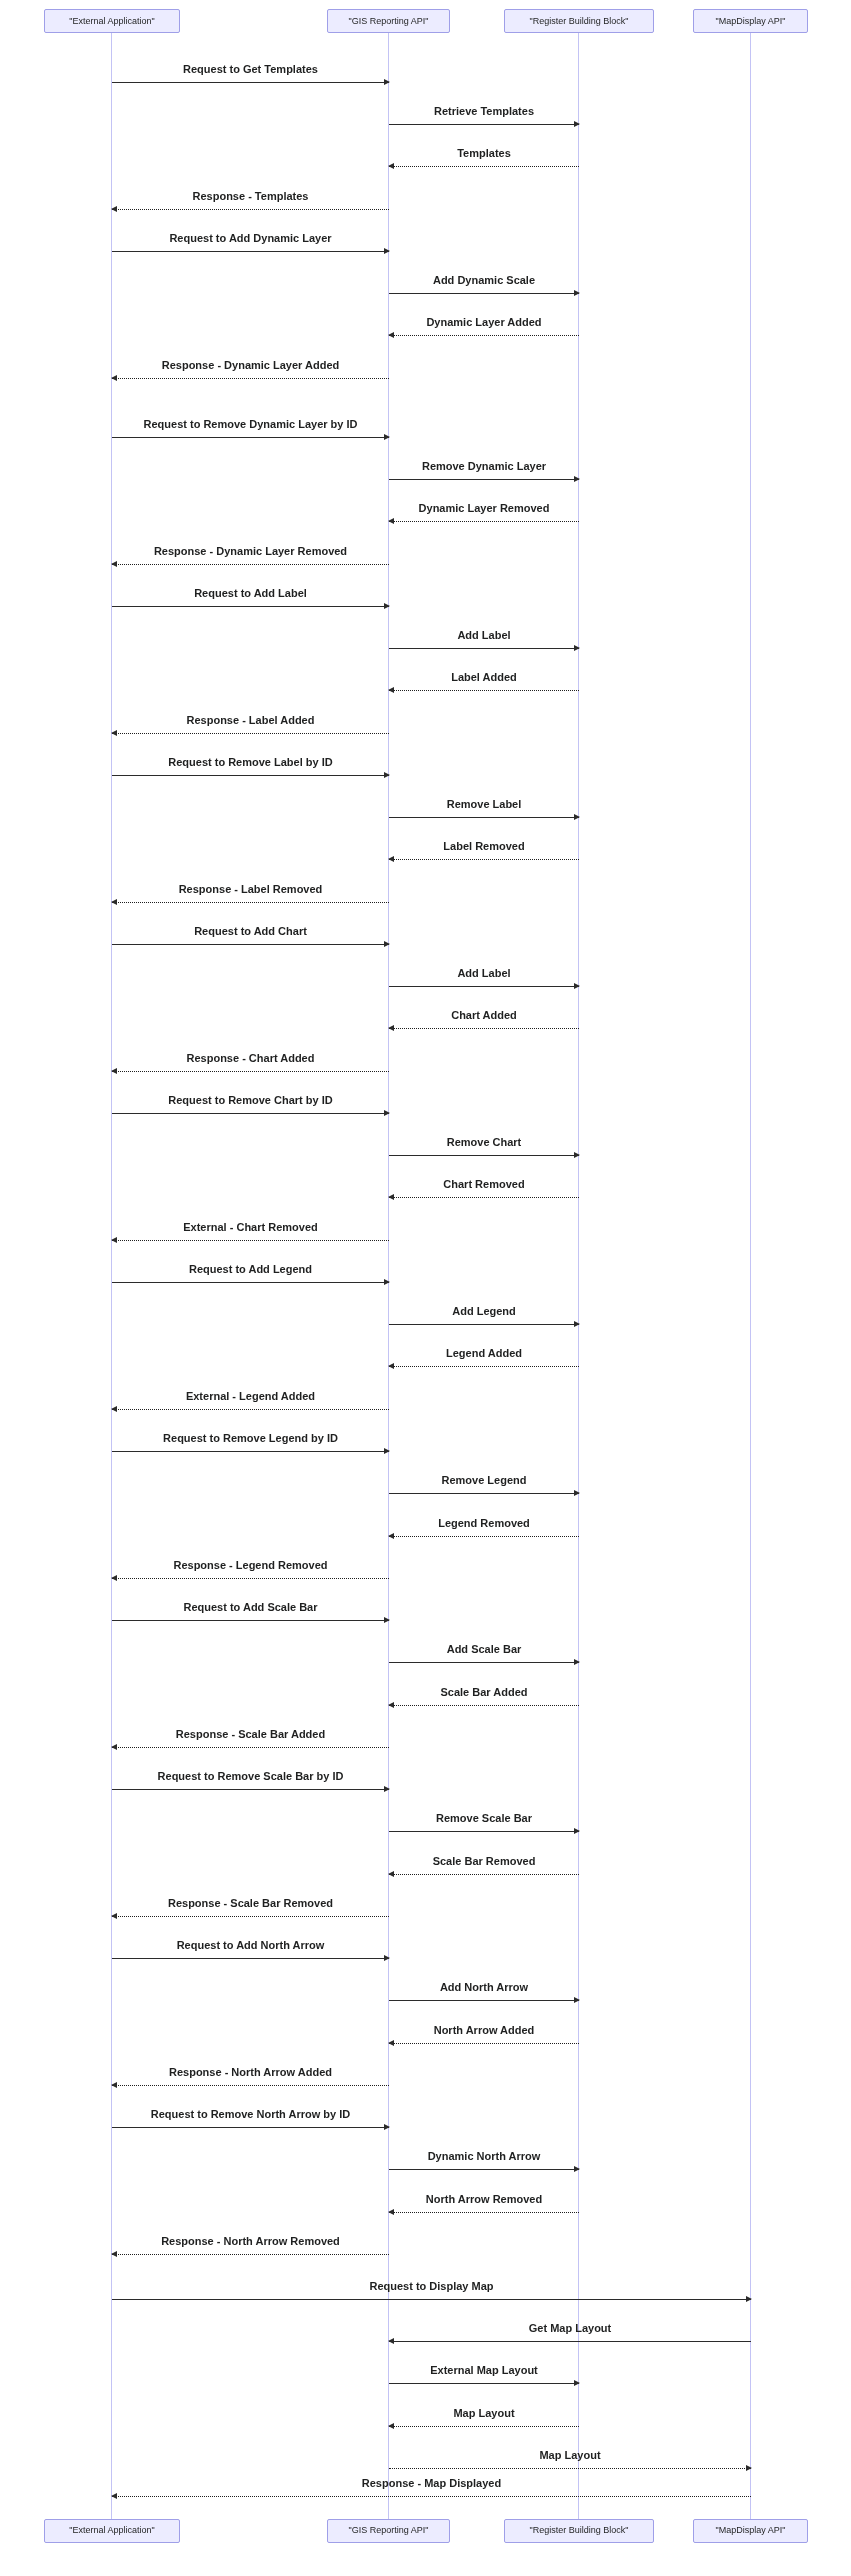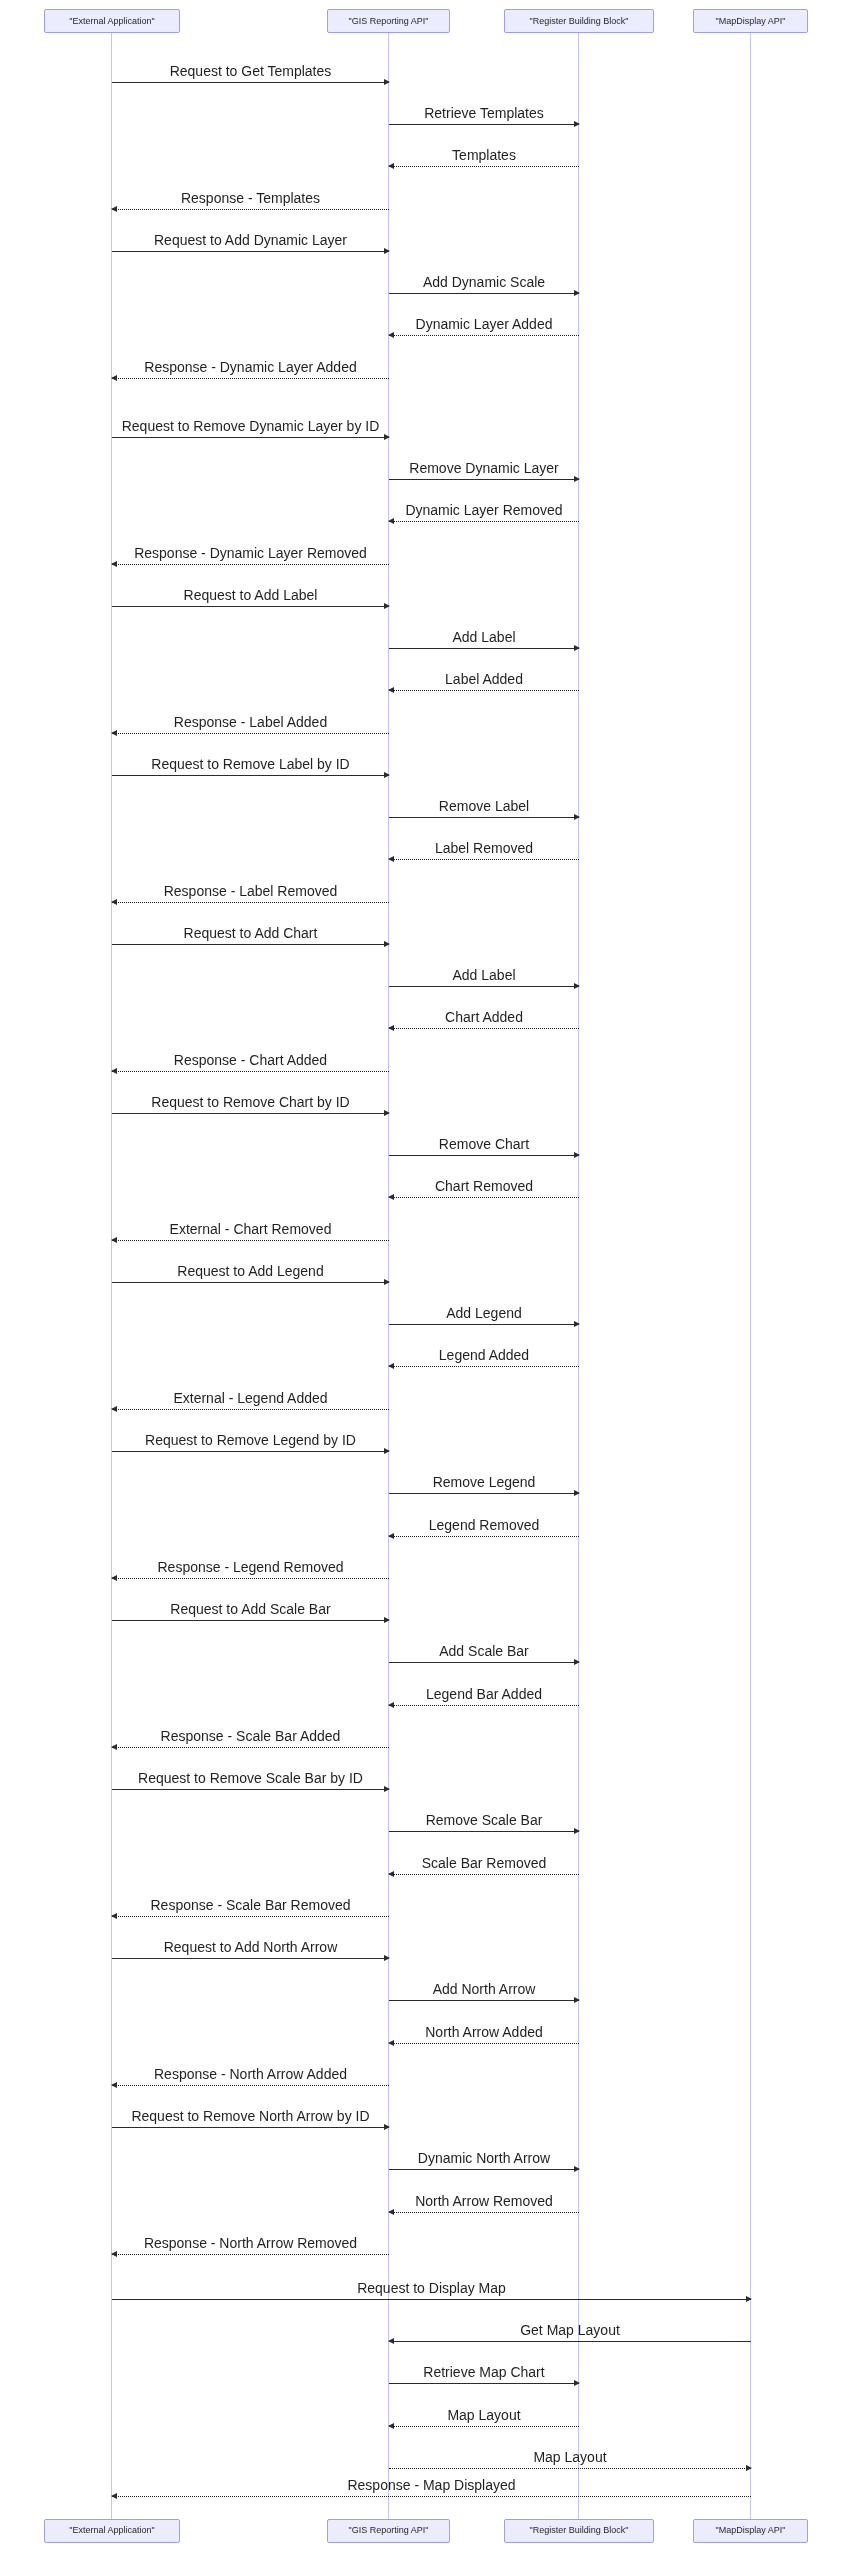--- a/index.html
+++ b/index.html
@@ -34,23 +34,24 @@
   .msg .head{
     position:absolute;top:-3.4px;width:0;height:0;
     border-top:3.7px solid transparent;
     border-bottom:3.7px solid transparent;
   }
   .msg.to-right .head{right:-0.7px;border-left:6.7px solid #2b2b2b;}
   .msg.to-left  .head{left:-0.7px; border-right:6.7px solid #2b2b2b;}
 
   .msg .label{
     position:absolute;top:-18px;left:0;right:0;
-    text-align:center;font-size:14px;color:#1f2020;
+    text-align:center;font-size:11px;color:#1f2020;
     white-space:nowrap;line-height:1;
     font-family:"Liberation Sans",sans-serif;
+    font-weight:bold;
   }
 </style>
 </head>
 <body>
 
 <div id="diagram">
     <div class="lifeline" style="left: 111px; top: 33px; height: 2486px;"></div>
     <div class="lifeline" style="left: 388px; top: 33px; height: 2486px;"></div>
     <div class="lifeline" style="left: 578px; top: 33px; height: 2486px;"></div>
     <div class="lifeline" style="left: 750px; top: 33px; height: 2486px;"></div>
@@ -264,21 +265,21 @@
       <div class="label">Request to Add Scale Bar</div>
     </div>
     <div class="msg to-right" style="left: 389px; width: 190px; top: 1662px;">
       <div class="line"></div>
       <div class="head"></div>
       <div class="label">Add Scale Bar</div>
     </div>
     <div class="msg dotted to-left" style="left: 389px; width: 190px; top: 1705px;">
       <div class="line"></div>
       <div class="head"></div>
-      <div class="label">Legend Bar Added</div>
+      <div class="label">Scale Bar Added</div>
     </div>
     <div class="msg dotted to-left" style="left: 112px; width: 277px; top: 1747px;">
       <div class="line"></div>
       <div class="head"></div>
       <div class="label">Response - Scale Bar Added</div>
     </div>
     <div class="msg to-right" style="left: 112px; width: 277px; top: 1789px;">
       <div class="line"></div>
       <div class="head"></div>
       <div class="label">Request to Remove Scale Bar by ID</div>
@@ -344,21 +345,21 @@
       <div class="label">Request to Display Map</div>
     </div>
     <div class="msg to-left" style="left: 389px; width: 362px; top: 2341px;">
       <div class="line"></div>
       <div class="head"></div>
       <div class="label">Get Map Layout</div>
     </div>
     <div class="msg to-right" style="left: 389px; width: 190px; top: 2383px;">
       <div class="line"></div>
       <div class="head"></div>
-      <div class="label">Retrieve Map Chart</div>
+      <div class="label">External Map Layout</div>
     </div>
     <div class="msg dotted to-left" style="left: 389px; width: 190px; top: 2426px;">
       <div class="line"></div>
       <div class="head"></div>
       <div class="label">Map Layout</div>
     </div>
     <div class="msg dotted to-right" style="left: 389px; width: 362px; top: 2468px;">
       <div class="line"></div>
       <div class="head"></div>
       <div class="label">Map Layout</div>

